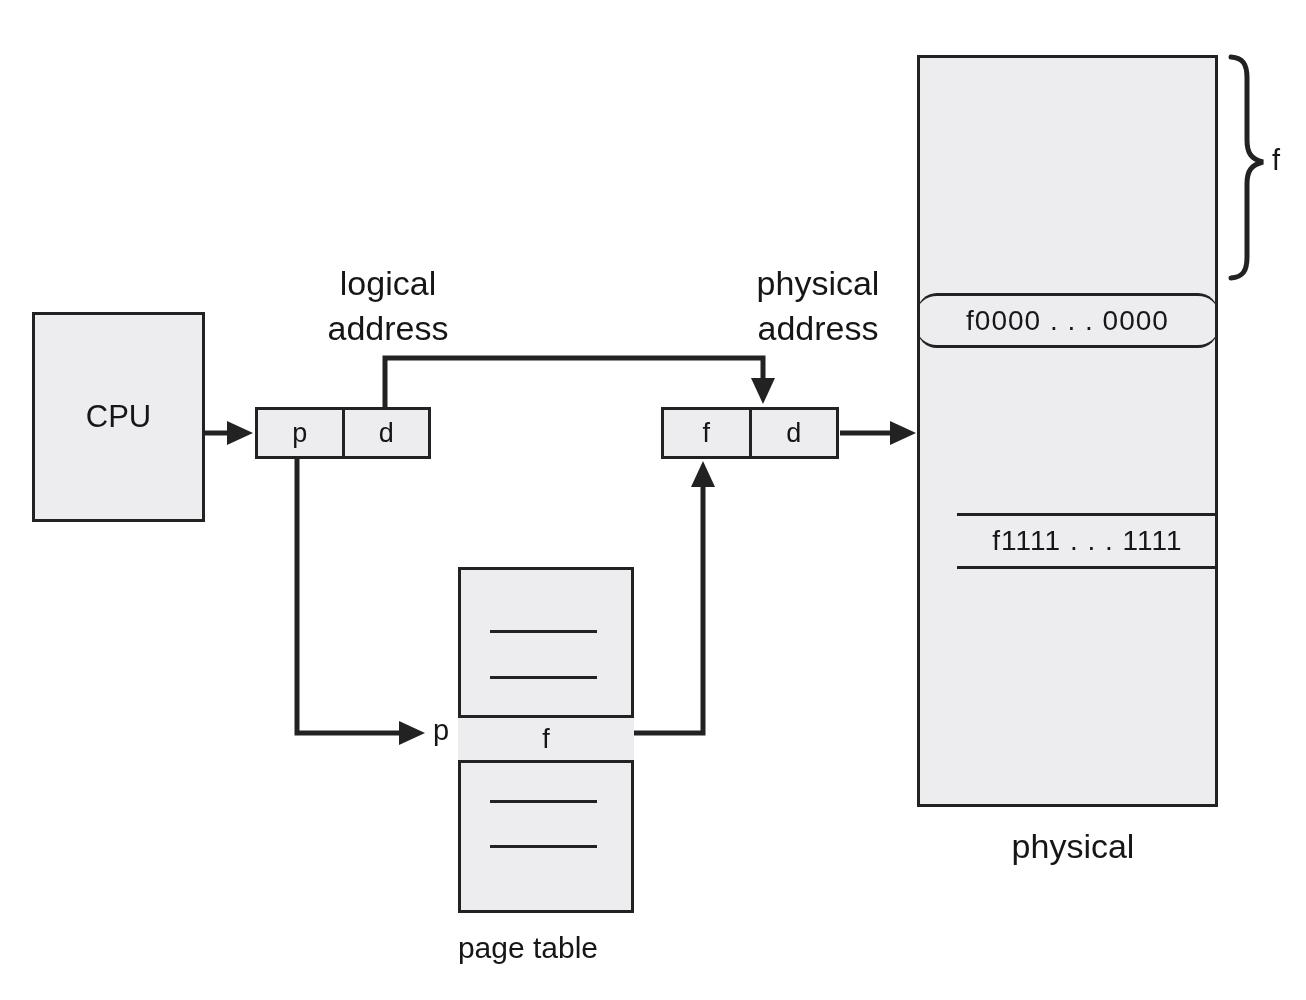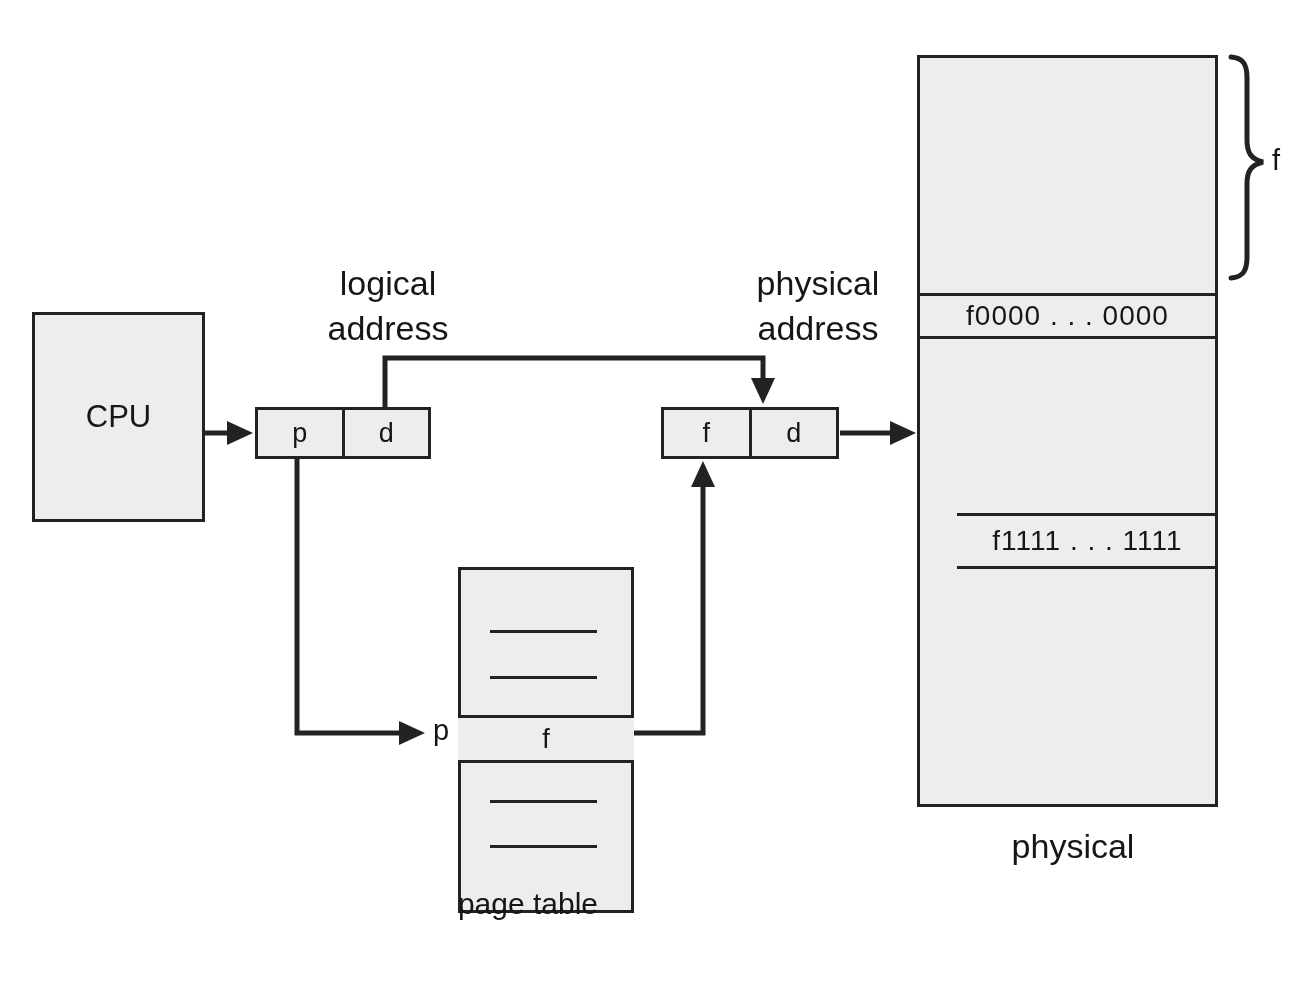--- a/index.html
+++ b/index.html
@@ -132,24 +132,24 @@
   <div class="box" style="left:458px;top:567px;width:176px;height:346px;">
     <div class="pt-entry-line" style="top:60px;"></div>
     <div class="pt-entry-line" style="top:106px;"></div>
     <div class="pt-frame-row" style="top:145px;">
       <span>f</span>
     </div>
     <div class="pt-entry-line" style="top:230px;"></div>
     <div class="pt-entry-line" style="top:275px;"></div>
   </div>
 
-  <div class="caption" style="left:428px;top:881px;width:200px;font-size:30px;">page table</div>
+  <div class="caption" style="left:428px;top:925px;width:200px;font-size:30px;">page table</div>
 
   <div class="box" style="left:917px;top:55px;width:301px;height:752px;">
-    <div class="mem-row" style="top:235px;height:46px;">
+    <div class="mem-row" style="top:235px;height:55px;border-radius:20px;">
       <span>f0000 . . . 0000</span>
     </div>
     <div class="mem-row" style="top:455px;height:56px;margin-left:40px;">
       <span>f1111 . . . 1111</span>
     </div>
   </div>
 
   <div class="float-label" style="left:1272px;top:146px;font-size:29px;">f</div>
 
   <div class="caption" style="left:973px;top:822px;width:200px;line-height:48px;">

